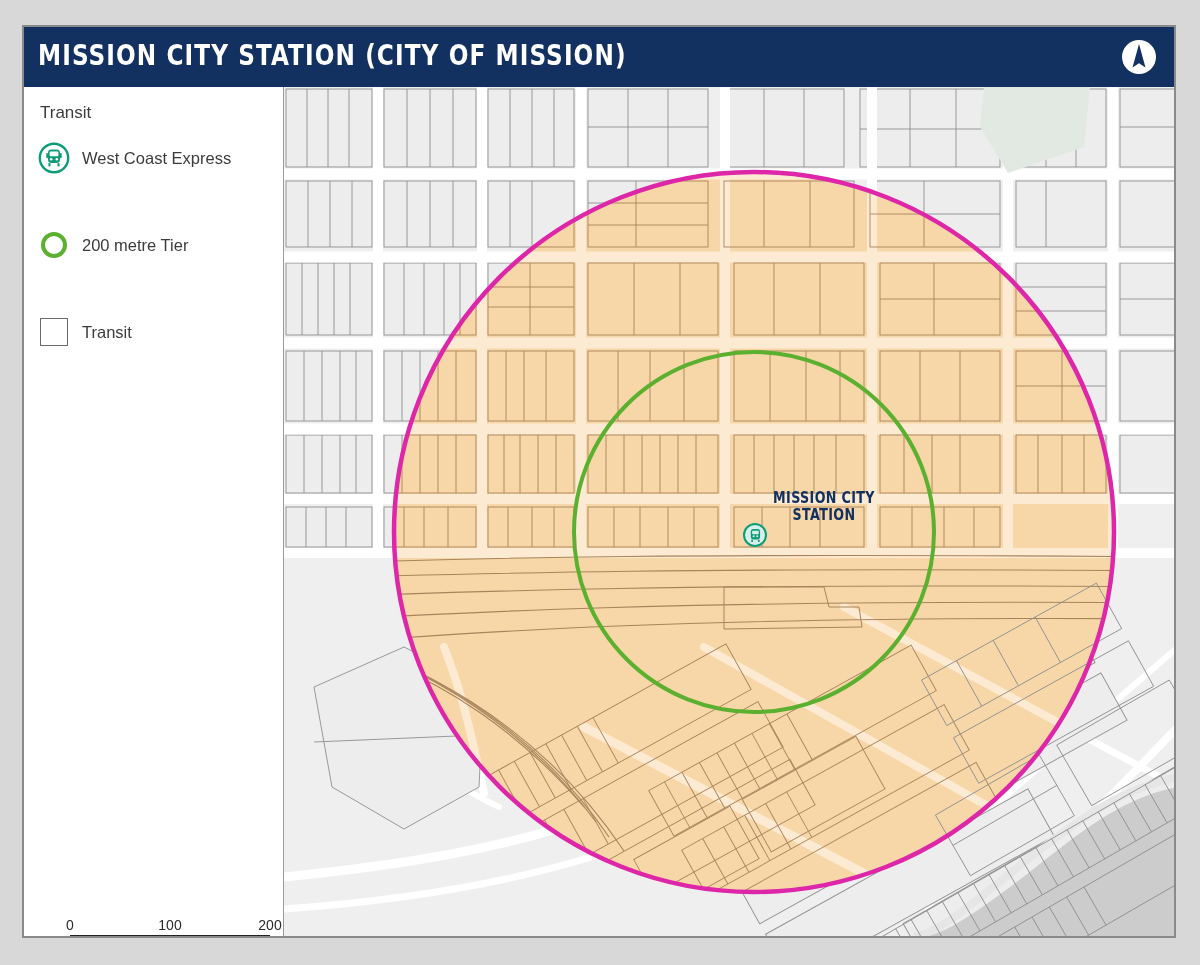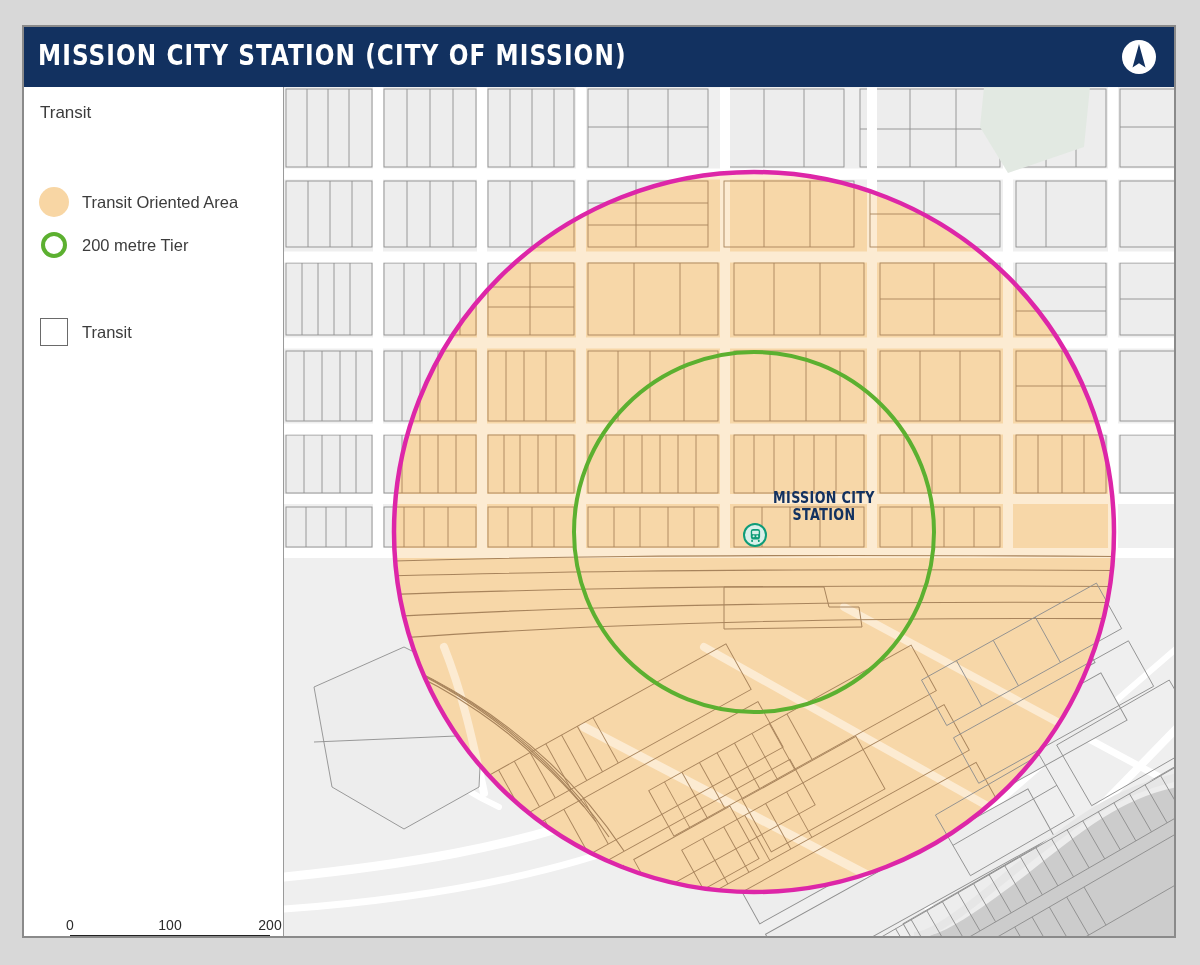--- a/index.html
+++ b/index.html
@@ -121,27 +121,39 @@
         <svg width="38" height="38" viewBox="0 0 38 38">
           <circle cx="19" cy="19" r="17" fill="#ffffff"></circle>
           <path d="M19 6 L25.5 29.5 L19 25.2 L12.5 29.5 Z" fill="#123160"></path>
         </svg>
       </div>
     </div>
 
     <div id="legend">
       <div id="legend-title">Transit</div>
 
-
-      <div class="legend-row" style="top:96px">
+      <div class="legend-row" style="top:52px">
         <div class="legend-swatch">
-          <div class="sw-circle-fill" style="background:#F8D6A4"></div>
+          <svg width="34" height="34" viewBox="0 0 34 34">
+            <circle cx="17" cy="17" r="14.2" fill="none" stroke="#0E9C78" stroke-width="2.4"></circle>
+            <g fill="#0E9C78">
+              <rect x="11" y="8.4" width="12" height="13.6" rx="3.4"></rect>
+              <rect x="12.6" y="10.6" width="8.8" height="4.6" rx="1" fill="#ffffff"></rect>
+              <circle cx="14.2" cy="18.2" r="1.25" fill="#ffffff"></circle>
+              <circle cx="19.8" cy="18.2" r="1.25" fill="#ffffff"></circle>
+              <rect x="11.4" y="22" width="2.1" height="3.6" rx="0.8"></rect>
+              <rect x="20.5" y="22" width="2.1" height="3.6" rx="0.8"></rect>
+              <rect x="9.3" y="12" width="1.7" height="5.2" rx="0.8"></rect>
+              <rect x="23" y="12" width="1.7" height="5.2" rx="0.8"></rect>
+            </g>
+          </svg>
         </div>
-        <div class="legend-label">Transit Oriented Area</div>
+        <div class="legend-label">West Coast Express</div>
       </div>
+
 
       <div class="legend-row" style="top:139px">
         <div class="legend-swatch">
           <div class="sw-ring" style="border:4px solid #5CB030"></div>
         </div>
         <div class="legend-label">200 metre Tier</div>
       </div>
 
 
       <div class="legend-row" style="top:226px">

